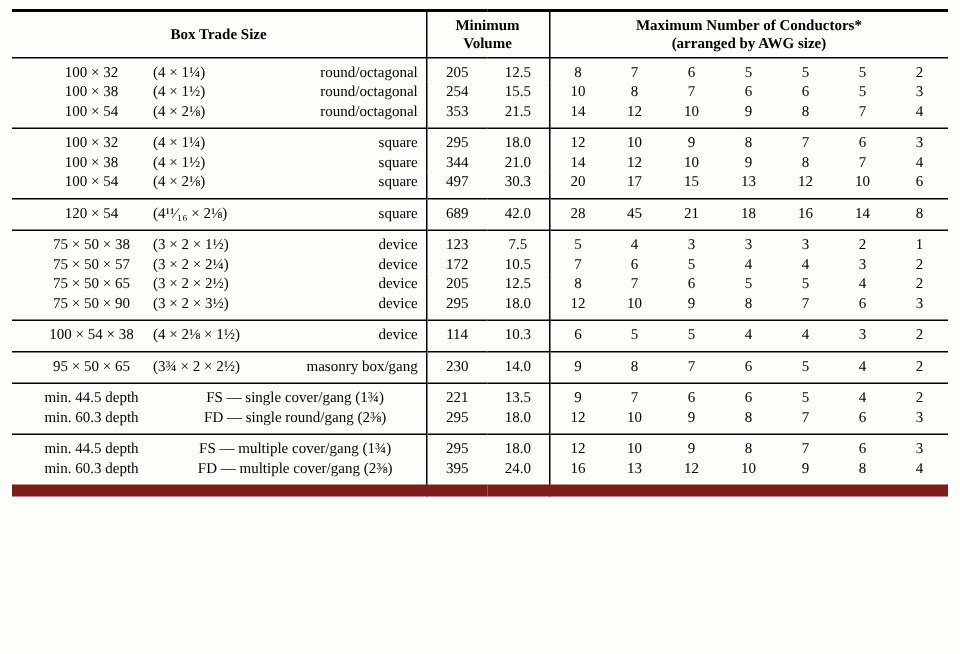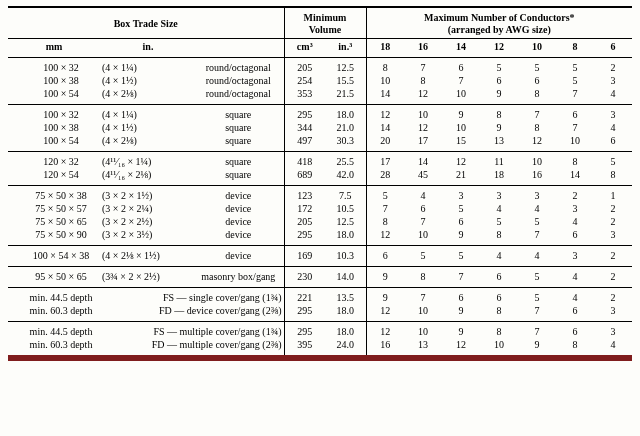--- a/index.html
+++ b/index.html
@@ -11,21 +11,21 @@
     padding: 6px 8px 0 8px;
     font-family: "Liberation Serif", "DejaVu Serif", serif;
     color: #000;
     overflow: hidden;
   }
   table.nec {
     width: 100%;
     border-collapse: collapse;
     table-layout: fixed;
     border-top: 2px solid #000;
-    border-bottom: 6px solid #7f1d1d;
+    border-bottom: 8px solid #7f1d1d;
   }
   col.c-mm    { width: 92px; }
   col.c-indim { width: 96px; }
   col.c-shape { width: 88px; }
   col.c-cm3   { width: 41px; }
   col.c-in3   { width: 41px; }
   col.c-awg   { width: 38px; }
 
   thead th {
     font-weight: bold;
@@ -46,22 +46,22 @@
     line-height: 13px;
     padding: 0 2px;
     white-space: nowrap;
     overflow: hidden;
   }
   tbody tr:first-child td { padding-top: 3px; }
   tbody tr:last-child  td { padding-bottom: 4px; }
 
   .cell-mm    { text-align: center;  padding-left: 16px; }
   .cell-in    { text-align: left; }
-  .cell-shape { text-align: center; padding-right: 5px; }
-  .cell-span  { text-align: right;  padding-left: 12px; }
+  .cell-shape { text-align: right; padding-right: 5px; }
+  .cell-span  { text-align: center;  padding-left: 12px; }
   .num        { text-align: center; }
 </style>
 </head>
 <body>
 
 <div class="page">
   <table class="nec">
     <colgroup>
       <col class="c-mm">
         <col class="c-indim">
@@ -83,34 +83,20 @@
         </th>
         <th colspan="2" class="vline">
           <span>Minimum</span><br>
           <span>Volume</span>
         </th>
         <th colspan="7">
           <span>Maximum Number of Conductors*</span><br>
           <span>(arranged by AWG size)</span>
         </th>
       </tr>
-      <tr class="h2">
-        <th>mm</th>
-        <th>in.</th>
-        <th class="vline"></th>
-        <th>cm³</th>
-        <th class="vline">in.³</th>
-        <th>18</th>
-        <th>16</th>
-        <th>14</th>
-        <th>12</th>
-        <th>10</th>
-        <th>8</th>
-        <th>6</th>
-      </tr>
     </thead>
   <tbody>
         <tr>
           <td class="cell-mm">100 × 32</td>
           <td class="cell-in">(4 × 1¼)</td>
           <td class="cell-shape vline">round/octagonal</td>
           <td class="num">205</td>
           <td class="num vline">12.5</td>
           <td class="num">8</td>
           <td class="num">7</td>
@@ -187,34 +173,20 @@
           <td class="num">20</td>
           <td class="num">17</td>
           <td class="num">15</td>
           <td class="num">13</td>
           <td class="num">12</td>
           <td class="num">10</td>
           <td class="num">6</td>
         </tr>
       </tbody>
       <tbody>
-        <tr>
-          <td class="cell-mm">120 × 32</td>
-          <td class="cell-in">(4¹¹⁄₁₆ × 1¼)</td>
-          <td class="cell-shape vline">square</td>
-          <td class="num">418</td>
-          <td class="num vline">25.5</td>
-          <td class="num">17</td>
-          <td class="num">14</td>
-          <td class="num">12</td>
-          <td class="num">11</td>
-          <td class="num">10</td>
-          <td class="num">8</td>
-          <td class="num">5</td>
-        </tr>
         <tr>
           <td class="cell-mm">120 × 54</td>
           <td class="cell-in">(4¹¹⁄₁₆ × 2⅛)</td>
           <td class="cell-shape vline">square</td>
           <td class="num">689</td>
           <td class="num vline">42.0</td>
           <td class="num">28</td>
           <td class="num">45</td>
           <td class="num">21</td>
           <td class="num">18</td>
@@ -279,21 +251,21 @@
           <td class="num">7</td>
           <td class="num">6</td>
           <td class="num">3</td>
         </tr>
       </tbody>
       <tbody>
         <tr>
           <td class="cell-mm">100 × 54 × 38</td>
           <td class="cell-in">(4 × 2⅛ × 1½)</td>
           <td class="cell-shape vline">device</td>
-          <td class="num">169</td>
+          <td class="num">114</td>
           <td class="num vline">10.3</td>
           <td class="num">6</td>
           <td class="num">5</td>
           <td class="num">5</td>
           <td class="num">4</td>
           <td class="num">4</td>
           <td class="num">3</td>
           <td class="num">2</td>
         </tr>
       </tbody>
@@ -322,21 +294,21 @@
           <td class="num">9</td>
           <td class="num">7</td>
           <td class="num">6</td>
           <td class="num">6</td>
           <td class="num">5</td>
           <td class="num">4</td>
           <td class="num">2</td>
         </tr>
         <tr>
           <td class="cell-mm">min. 60.3 depth</td>
-          <td class="cell-span vline" colspan="2">FD — device cover/gang (2⅜)</td>
+          <td class="cell-span vline" colspan="2">FD — single round/gang (2⅜)</td>
           <td class="num">295</td>
           <td class="num vline">18.0</td>
           <td class="num">12</td>
           <td class="num">10</td>
           <td class="num">9</td>
           <td class="num">8</td>
           <td class="num">7</td>
           <td class="num">6</td>
           <td class="num">3</td>
         </tr>

